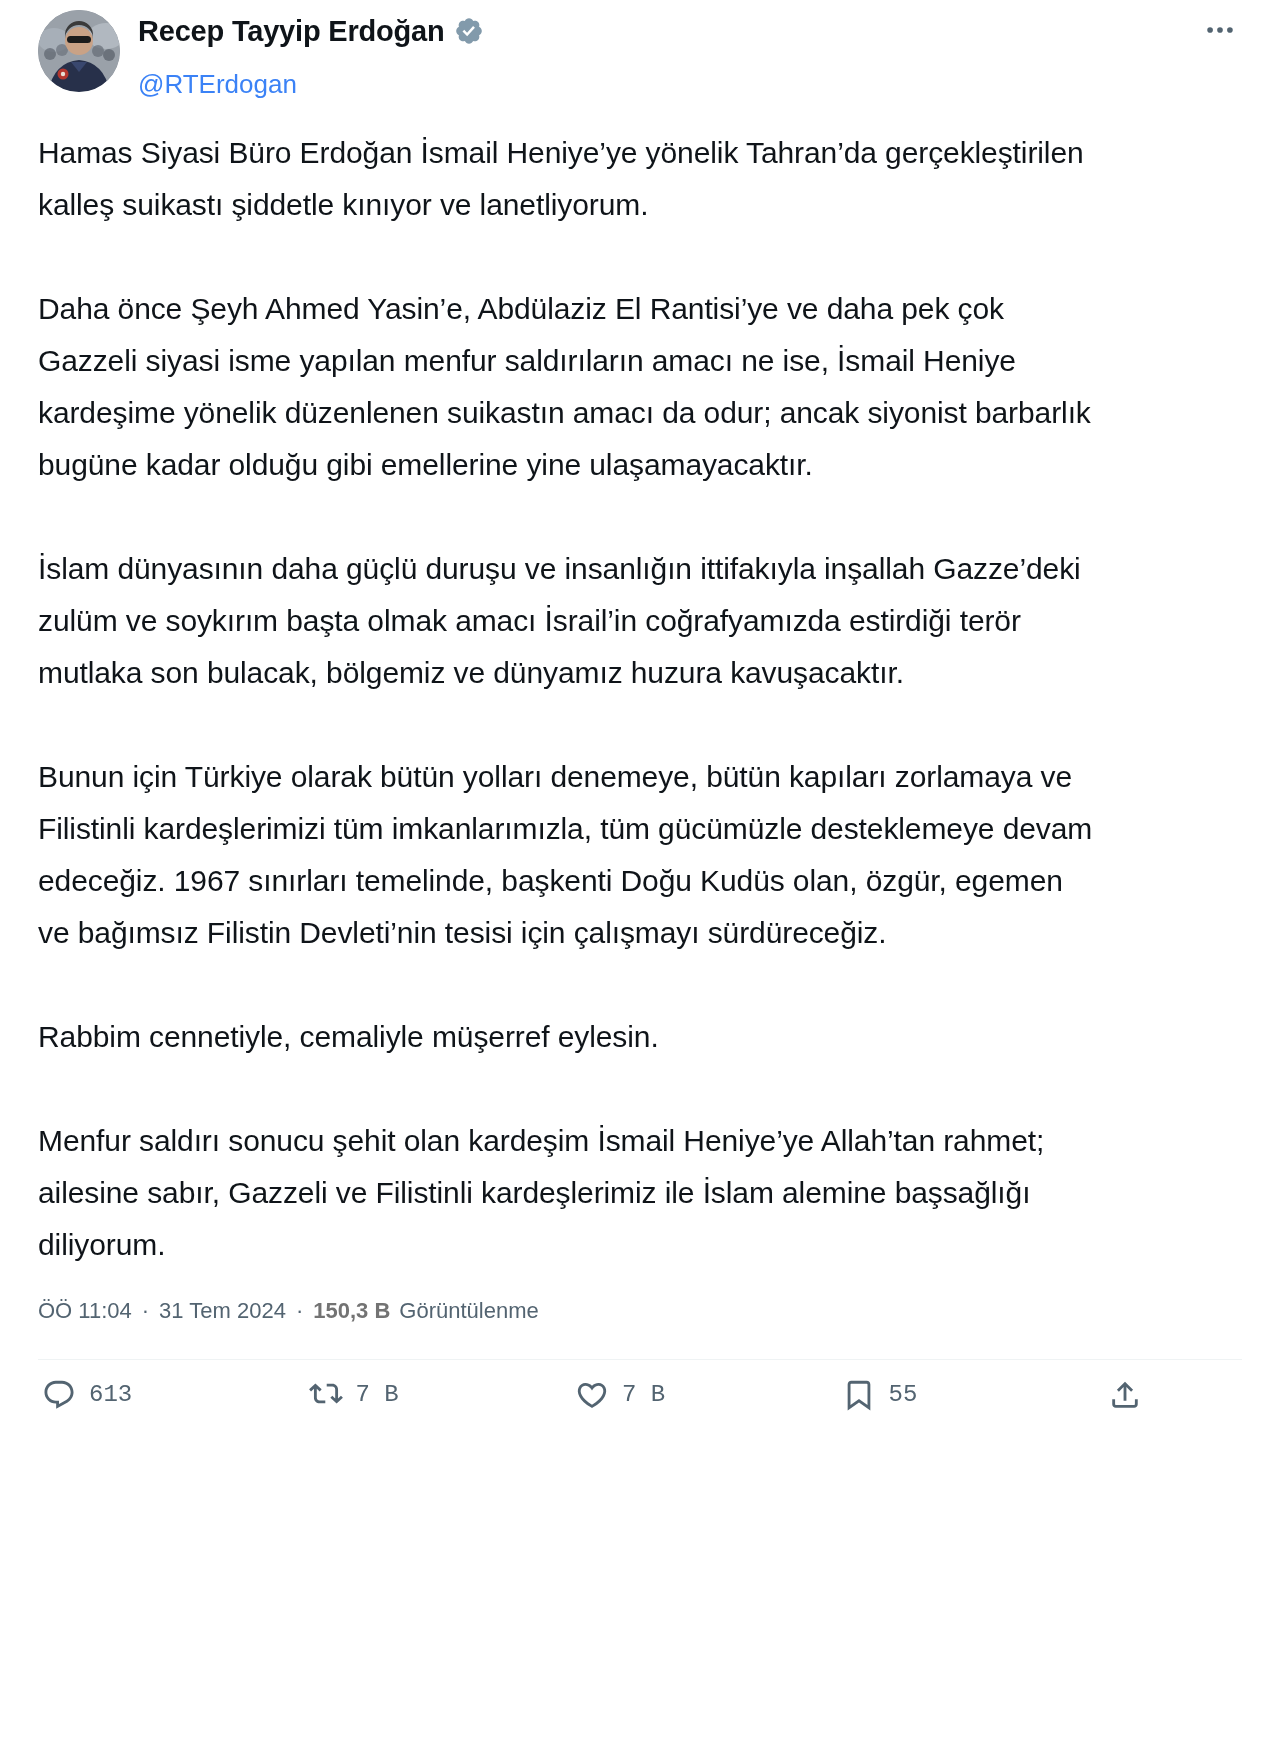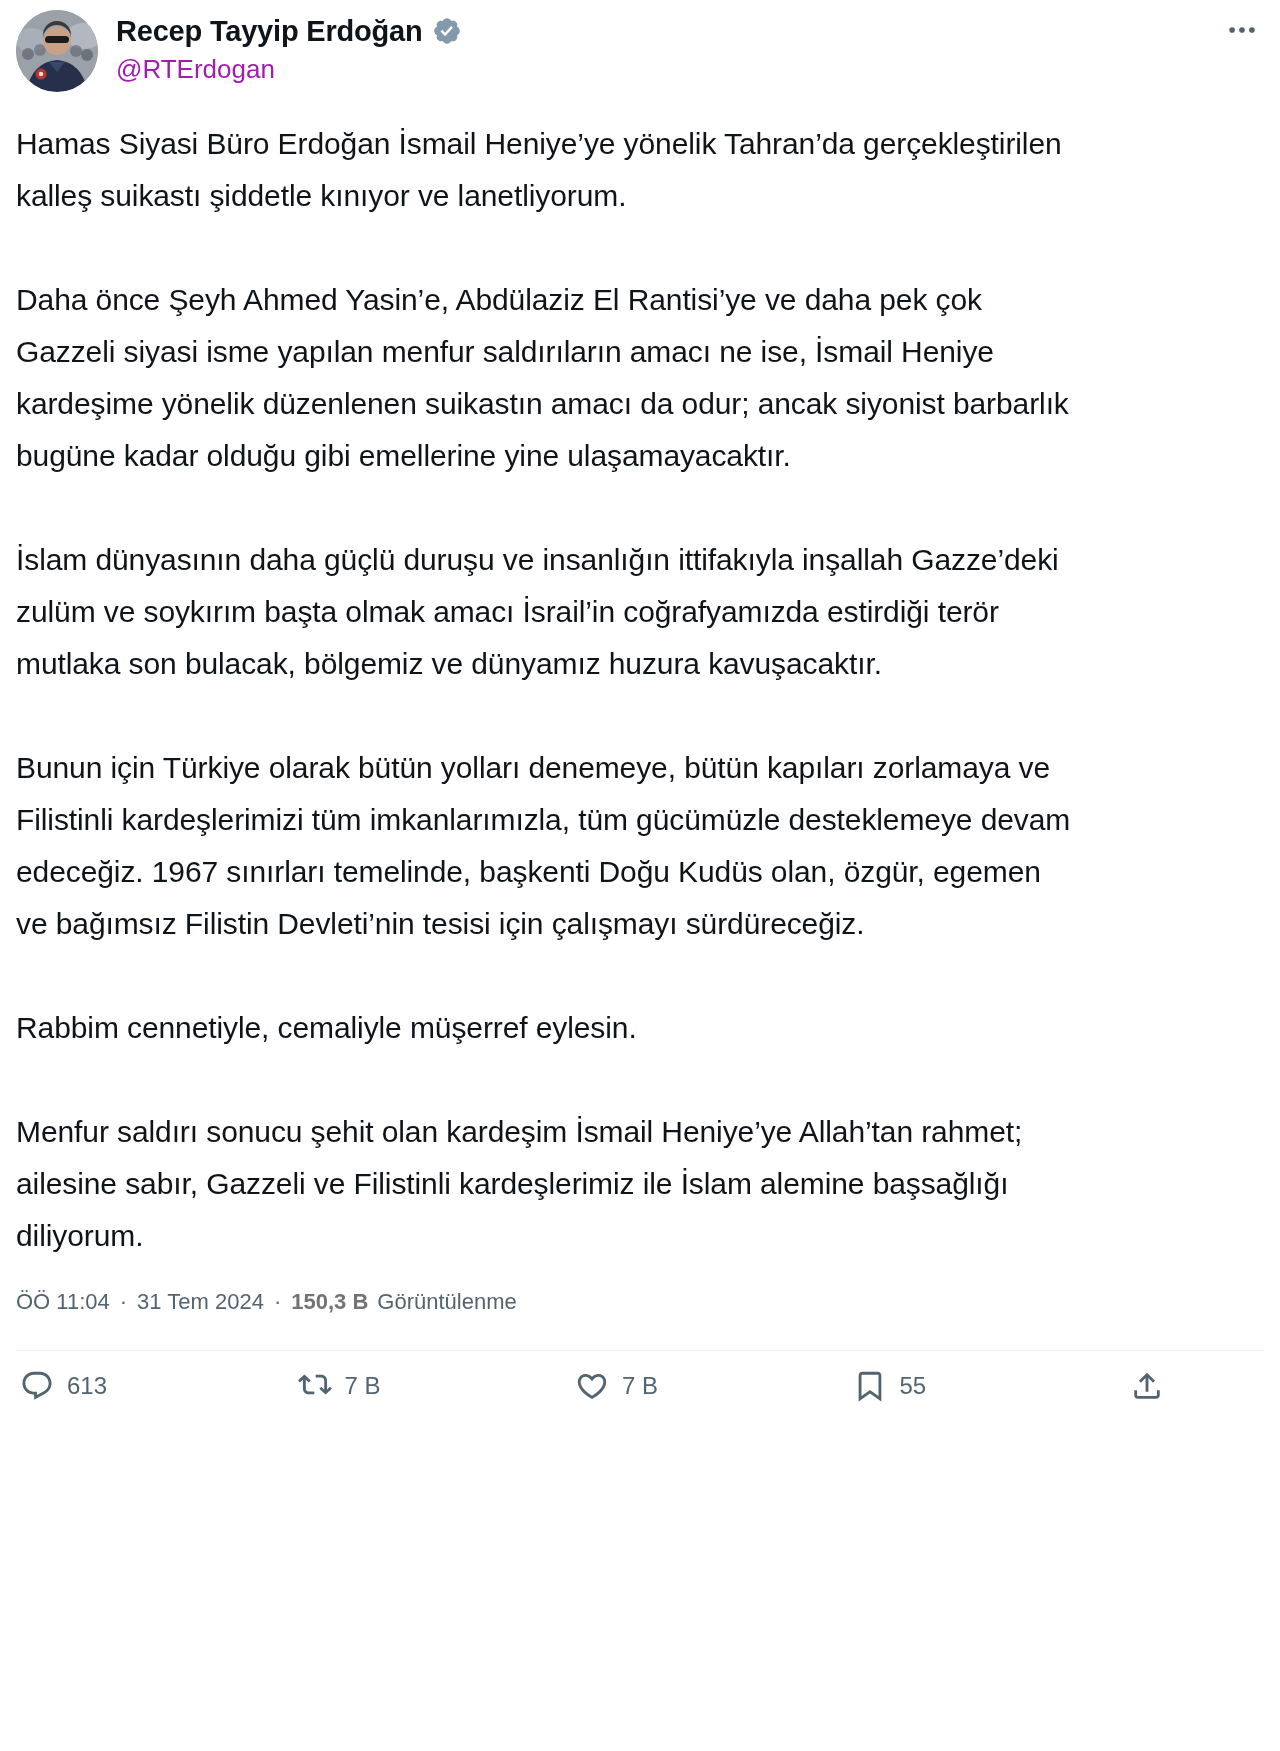--- a/index.html
+++ b/index.html
@@ -6,37 +6,37 @@
   body {
     width: 1280px; height: 1751px;
     background: #ffffff;
     font-family: "Liberation Sans", sans-serif;
     color: #0f1419;
     overflow: hidden;
   }
   .container {
     position: relative;
     height: 100%;
-    padding: 0 16px;
+    padding: 0 38px;
     box-sizing: border-box;
   }
   
   .tweet-header { display: flex; align-items: flex-start; padding-top: 10px; position: relative; }
   .avatar {
     width: 82px; height: 82px; border-radius: 50%;
     overflow: hidden; flex: 0 0 auto; cursor: pointer;
     background: #8e959e;
   }
   .avatar svg { display: block; width: 82px; height: 82px; }
   .id-block { margin-left: 18px; padding-top: 3px; }
   .display-name-row { display: flex; align-items: center; gap: 9px; }
   .display-name { font-size: 29px; font-weight: 700; line-height: 36px; letter-spacing: -0.2px; }
   .badge { display: inline-flex; }
   .badge svg { width: 30px; height: 30px; display: block; }
-  .handle { font-size: 26px; color: #a21caf; line-height: 34px; margin-top: 3px; }
+  .handle { font-size: 26px; color: #3b82f6; line-height: 34px; margin-top: 18px; }
   .more-btn {
     position: absolute; right: 2px; top: 10px;
     width: 40px; height: 40px; display: flex; align-items: center; justify-content: center;
     border: none; background: transparent; cursor: pointer; padding: 0;
   }
   .more-btn svg { width: 34px; height: 34px; fill: #536471; }
   
   .tweet-text {
     margin-top: 26px;
     font-size: 30px;
@@ -66,21 +66,21 @@
     align-items: center;
     padding: 18px 100px 0 4px;
   }
   .action-group {
     flex: 1;
     display: flex;
     align-items: center;
     gap: 13px;
     color: #536471;
     background: transparent; border: none; padding: 0; cursor: pointer;
-    font-family: Liberation Sans, sans-serif;
+    font-family: Liberation Mono, monospace;
   }
   .action-group.share { flex: 0 0 auto; }
   .action-group svg { width: 34px; height: 34px; fill: #536471; flex: 0 0 auto; }
   .action-count { font-size: 24px; color: #536471; line-height: 34px; }
 </style>
 </head>
 <body>
 
 <div class="container">
 

